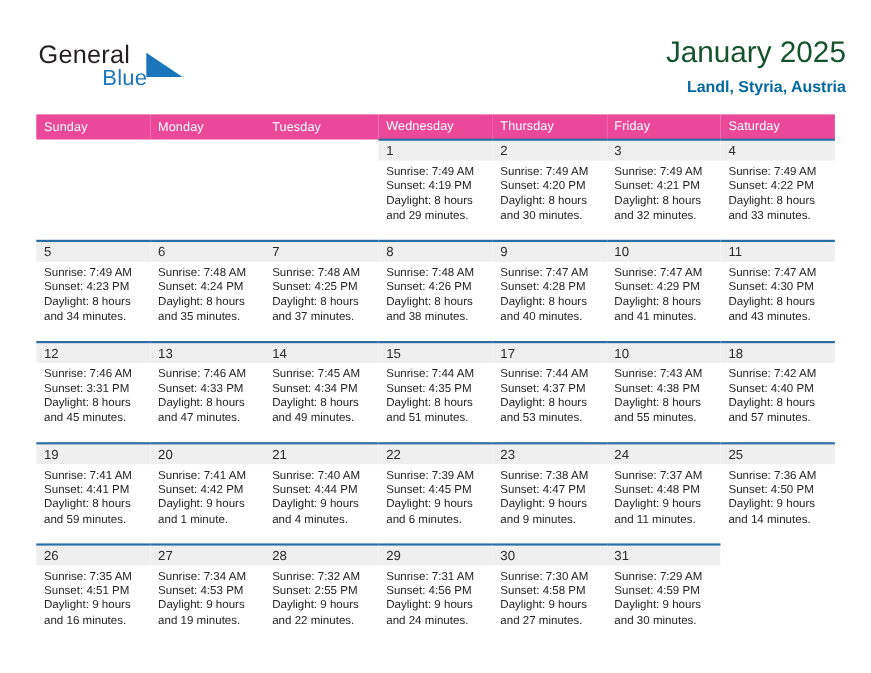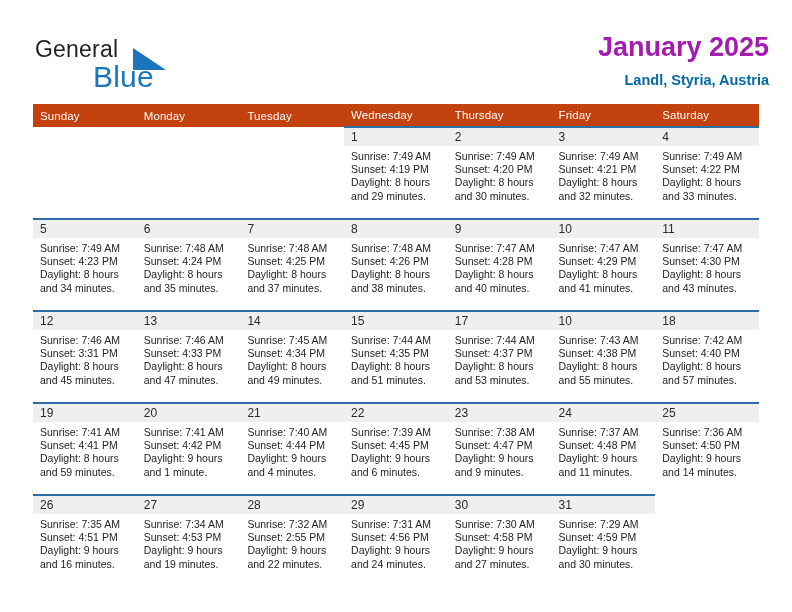--- a/index.html
+++ b/index.html
@@ -43,21 +43,21 @@
     top: 0;
     font-size: 23px;
     letter-spacing: 0.2px;
     color: #231f20;
     font-family: "Liberation Sans", sans-serif;
   }
   .brand-blue {
     position: absolute;
     left: 58px;
     top: 24px;
-    font-size: 30px;
+    font-size: 20px;
     letter-spacing: 0.2px;
     color: #1b75bb;
     font-family: "Liberation Sans", sans-serif;
   }
   .brand-triangle {
     position: absolute;
     left: 98px;
     top: 12px;
     width: 0;
     height: 0;
@@ -66,24 +66,24 @@
   }
 
   .title-block {
     position: absolute;
     right: 35px;
     top: 30px;
     text-align: right;
   }
   .cal-title {
     font-size: 27px;
-    color: #a21caf;
+    color: #14532d;
     line-height: 34px;
     white-space: nowrap;
-    font-weight: bold;
+    font-weight: normal;
     margin: 0;
   }
   .cal-subtitle {
     font-size: 14.5px;
     color: #0369a1;
     line-height: 20px;
     margin: 6px 0 0 0;
     white-space: nowrap;
     font-weight: bold;
   }
@@ -93,21 +93,21 @@
     position: absolute;
     left: 33px;
     top: 104px;
     width: 726px;
     border-collapse: collapse;
     table-layout: fixed;
   }
   .calendar col { width: 103.714px; }
 
   thead th {
-    background: #c2410c;
+    background: #ec4899;
     color: #ffffff;
     font-size: 11.5px;
     font-weight: normal;
     text-align: left;
     padding: 5px 0 5px 7px;
     height: 11px;
     letter-spacing: 0.1px;
   }
 
   tbody tr.week-row { height: 90px; }

